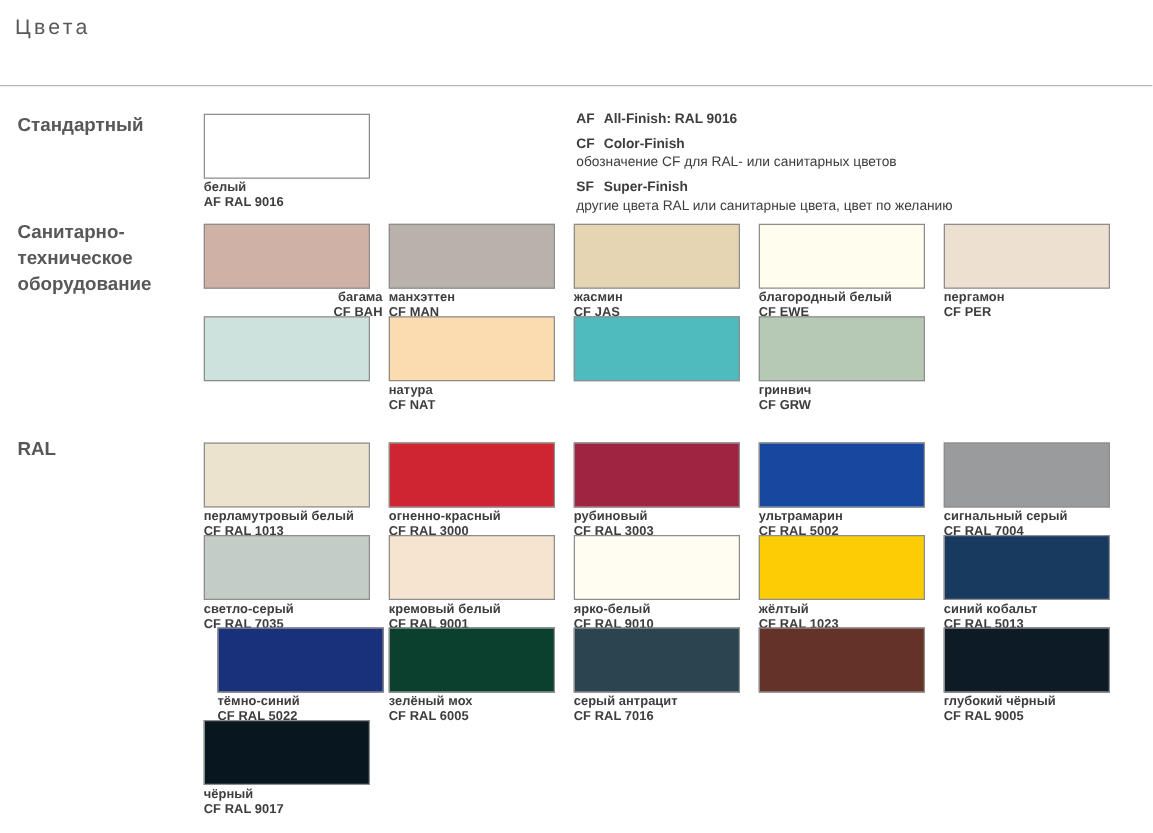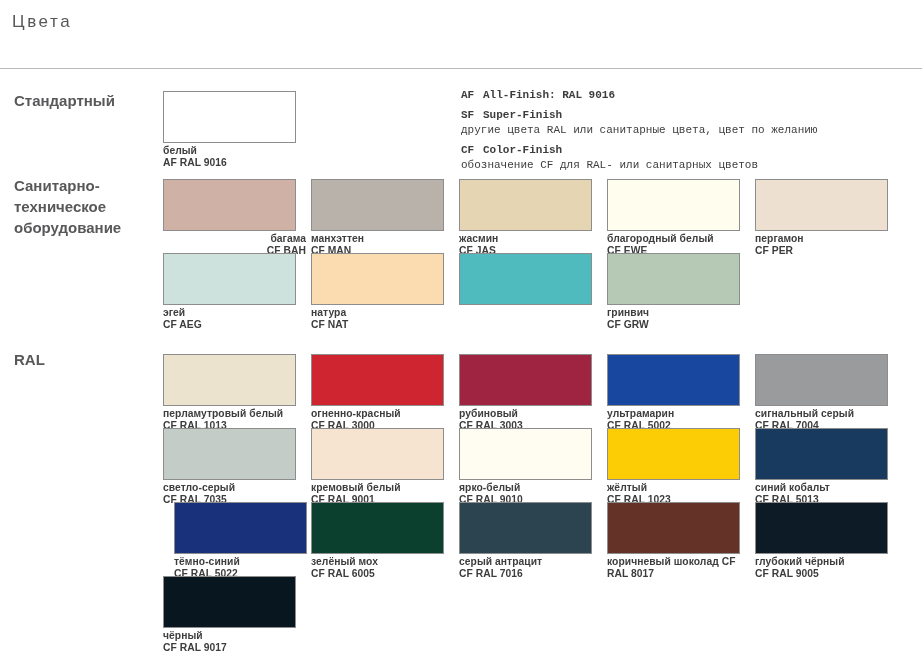--- a/index.html
+++ b/index.html
@@ -60,21 +60,20 @@
     position: absolute;
     left: 461px;
     top: 88px;
     width: 450px;
     font-size: 11px;
     line-height: 15.5px;
     color: #3d3d3d;
   }
   .legend-block {
     margin-bottom: 4px;
-    font-family: Liberation Mono, monospace;
   }
   .legend-code {
     font-weight: 700;
     display: inline-block;
     min-width: 22px;
   }
   .legend-term {
     font-weight: 700;
   }
   .legend-desc {
@@ -113,26 +112,26 @@
 <div class="page-header">
   <div class="page-title">Цвета</div>
 </div>
 <div class="header-rule"></div>
 
 <div class="legend" id="legend-root">
     <div class="legend-block">
       <div><span class="legend-code">AF</span><span class="legend-term">All-Finish: RAL 9016</span></div>
     </div>
     <div class="legend-block">
+      <div><span class="legend-code">CF</span><span class="legend-term">Color-Finish</span></div>
+      <span class="legend-desc">обозначение CF для RAL- или санитарных цветов</span>
+    </div>
+    <div class="legend-block">
       <div><span class="legend-code">SF</span><span class="legend-term">Super-Finish</span></div>
       <span class="legend-desc">другие цвета RAL или санитарные цвета, цвет по желанию</span>
-    </div>
-    <div class="legend-block">
-      <div><span class="legend-code">CF</span><span class="legend-term">Color-Finish</span></div>
-      <span class="legend-desc">обозначение CF для RAL- или санитарных цветов</span>
     </div>
   </div>
 
 <div id="sections-root">
     <div class="section-label" style="top: 90px;">Стандартный</div>
     <div class="swatch-cell" style="left: 163px; top: 91px;">
       <div class="swatch-chip" style="background: rgb(255, 255, 255);"></div>
       <div class="swatch-caption">
         <span class="name">белый</span>
         <span class="code">AF RAL 9016</span>
@@ -169,24 +168,20 @@
     </div>
     <div class="swatch-cell" style="left: 755px; top: 179px;">
       <div class="swatch-chip" style="background: rgb(238, 224, 208);"></div>
       <div class="swatch-caption">
         <span class="name">пергамон</span>
         <span class="code">CF PER</span>
       </div>
     </div>
     <div class="swatch-cell" style="left: 163px; top: 253px;">
       <div class="swatch-chip" style="background: rgb(205, 226, 220);"></div>
-      <div class="swatch-caption">
-        <span class="name">эгей</span>
-        <span class="code">CF AEG</span>
-      </div>
     </div>
     <div class="swatch-cell" style="left: 311px; top: 253px;">
       <div class="swatch-chip" style="background: rgb(251, 220, 176);"></div>
       <div class="swatch-caption">
         <span class="name">натура</span>
         <span class="code">CF NAT</span>
       </div>
     </div>
     <div class="swatch-cell" style="left: 459px; top: 253px;">
       <div class="swatch-chip" style="background: rgb(79, 187, 190);"></div>
@@ -285,24 +280,20 @@
     </div>
     <div class="swatch-cell" style="left: 459px; top: 502px;">
       <div class="swatch-chip" style="background: rgb(43, 68, 80);"></div>
       <div class="swatch-caption">
         <span class="name">серый антрацит</span>
         <span class="code">CF RAL 7016</span>
       </div>
     </div>
     <div class="swatch-cell" style="left: 607px; top: 502px;">
       <div class="swatch-chip" style="background: rgb(101, 50, 40);"></div>
-      <div class="swatch-caption">
-        <span class="name">коричневый шоколад CF</span>
-        <span class="code">RAL 8017</span>
-      </div>
     </div>
     <div class="swatch-cell" style="left: 755px; top: 502px;">
       <div class="swatch-chip" style="background: rgb(12, 27, 37);"></div>
       <div class="swatch-caption">
         <span class="name">глубокий чёрный</span>
         <span class="code">CF RAL 9005</span>
       </div>
     </div>
     <div class="swatch-cell" style="left: 163px; top: 576px;">
       <div class="swatch-chip" style="background: rgb(8, 22, 31);"></div>

